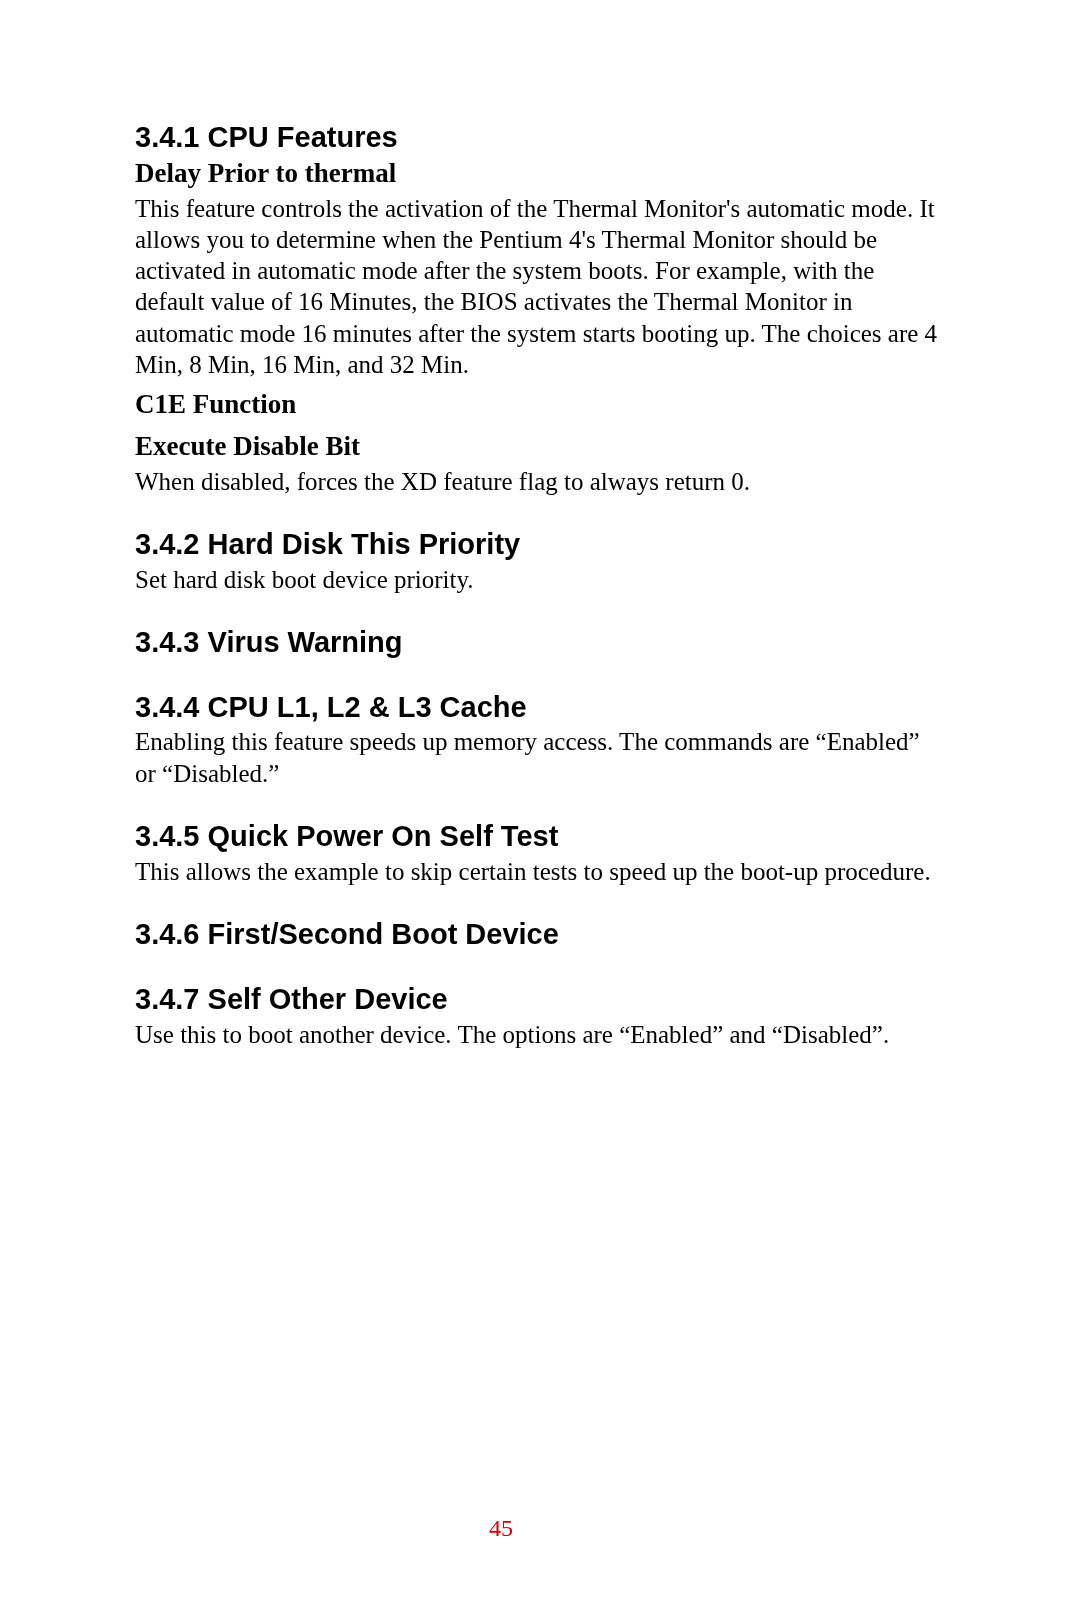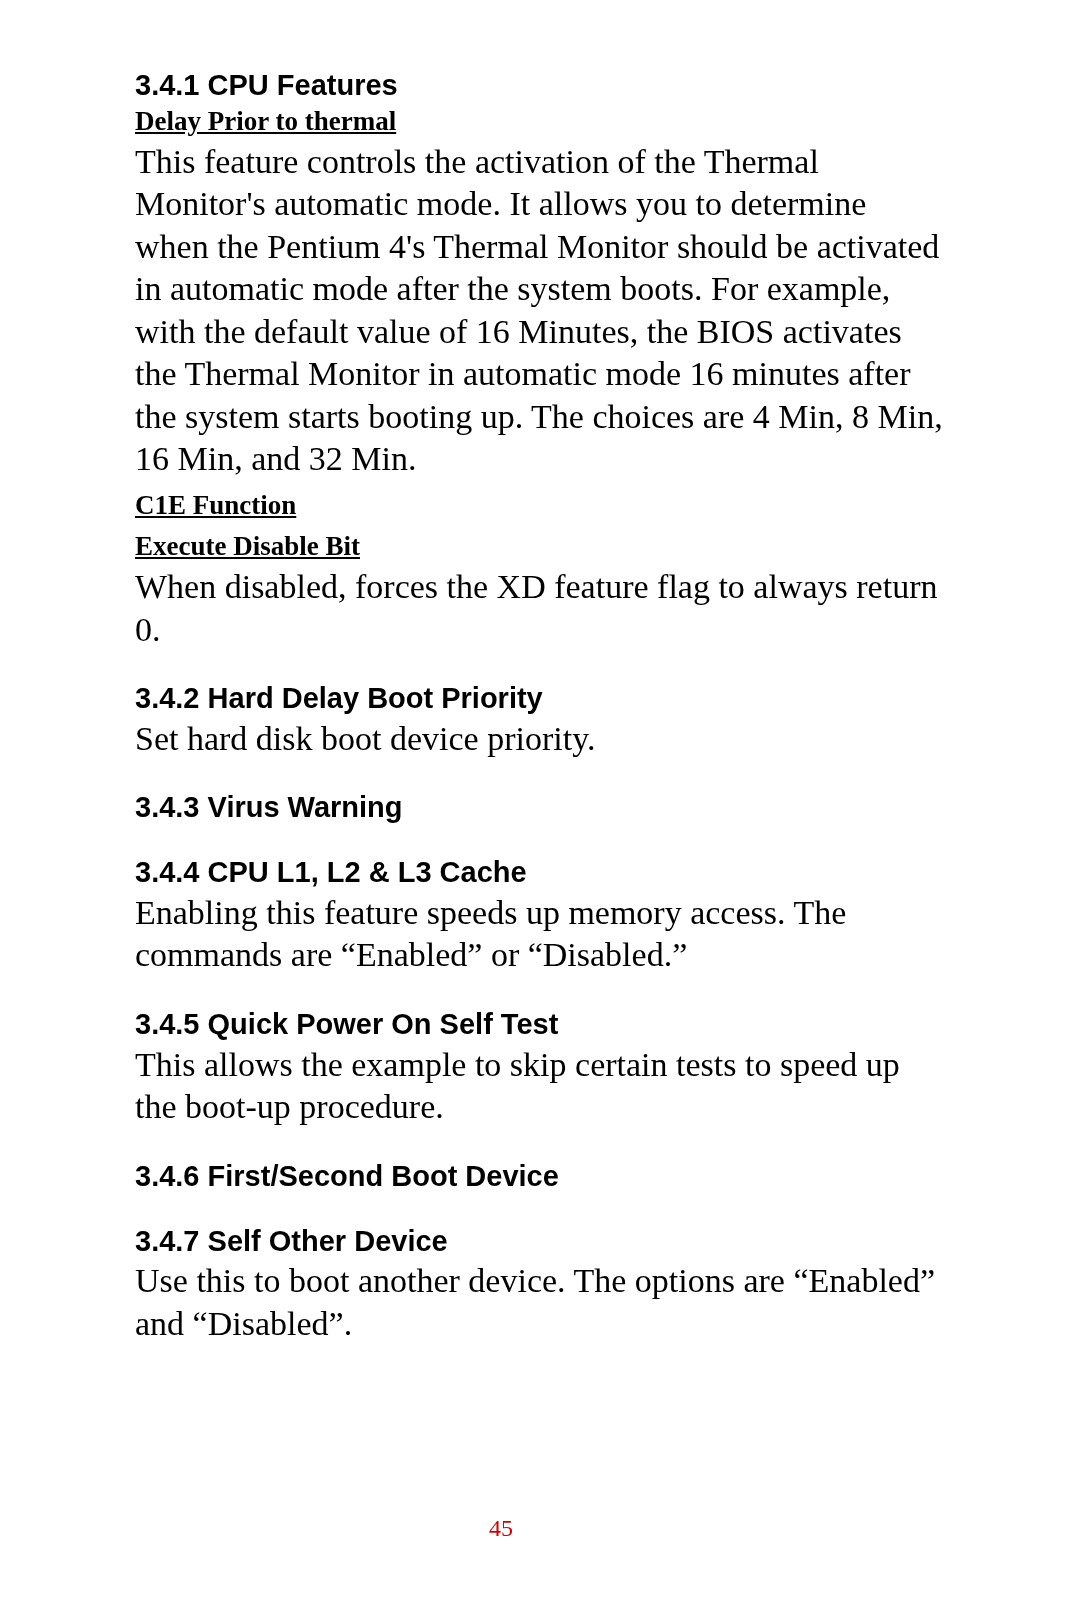--- a/index.html
+++ b/index.html
@@ -5,47 +5,46 @@
   body {
     margin: 0;
     padding: 0;
     background: #ffffff;
     width: 1080px;
     height: 1618px;
     font-family: "Times New Roman", Times, serif;
     color: #000000;
   }
   .page {
-    padding: 68px 135px 0 135px;
+    padding: 120px 135px 0 135px;
   }
   .section-heading {
     font-family: Arial, Helvetica, sans-serif;
     font-weight: bold;
     font-size: 29px;
     margin: 30px 0 2px 0;
     line-height: 1.2;
   }
   .section-heading.first {
     margin-top: 0;
   }
   .sub-heading {
     font-family: "Times New Roman", Times, serif;
     font-weight: bold;
     font-size: 27px;
     margin: 2px 0 0 0;
     line-height: 1.25;
-    text-decoration: underline;
   }
   .sub-heading.spaced {
     margin-top: 8px;
   }
   .body-text {
     font-family: "Times New Roman", Times, serif;
     font-weight: normal;
-    font-size: 34px;
+    font-size: 25px;
     margin: 2px 0 0 0;
     line-height: 1.25;
     text-align: left;
   }
   .page-number {
     position: absolute;
     width: 1002px;
     left: 0;
     top: 1515px;
     text-align: center;
@@ -59,21 +58,21 @@
 
 <div class="page">
 
   <div class="section-heading first">3.4.1 CPU Features</div>
   <div class="sub-heading">Delay Prior to thermal</div>
   <div class="body-text">This feature controls the activation of the Thermal Monitor's automatic mode. It allows you to determine when the Pentium 4's Thermal Monitor should be activated in automatic mode after the system boots. For example, with the default value of 16 Minutes, the BIOS activates the Thermal Monitor in automatic mode 16 minutes after the system starts booting up. The choices are 4 Min, 8 Min, 16 Min, and 32 Min.</div>
   <div class="sub-heading spaced">C1E Function</div>
   <div class="sub-heading spaced">Execute Disable Bit</div>
   <div class="body-text">When disabled, forces the XD feature flag to always return 0.</div>
 
-  <div class="section-heading">3.4.2 Hard Delay Boot Priority</div>
+  <div class="section-heading">3.4.2 Hard Disk This Priority</div>
   <div class="body-text">Set hard disk boot device priority.</div>
 
   <div class="section-heading">3.4.3 Virus Warning</div>
 
   <div class="section-heading">3.4.4 CPU L1, L2 &amp; L3 Cache</div>
   <div class="body-text">Enabling this feature speeds up memory access. The commands are “Enabled” or “Disabled.”</div>
 
   <div class="section-heading">3.4.5 Quick Power On Self Test</div>
   <div class="body-text">This allows the example to skip certain tests to speed up the boot-up procedure.</div>
 

